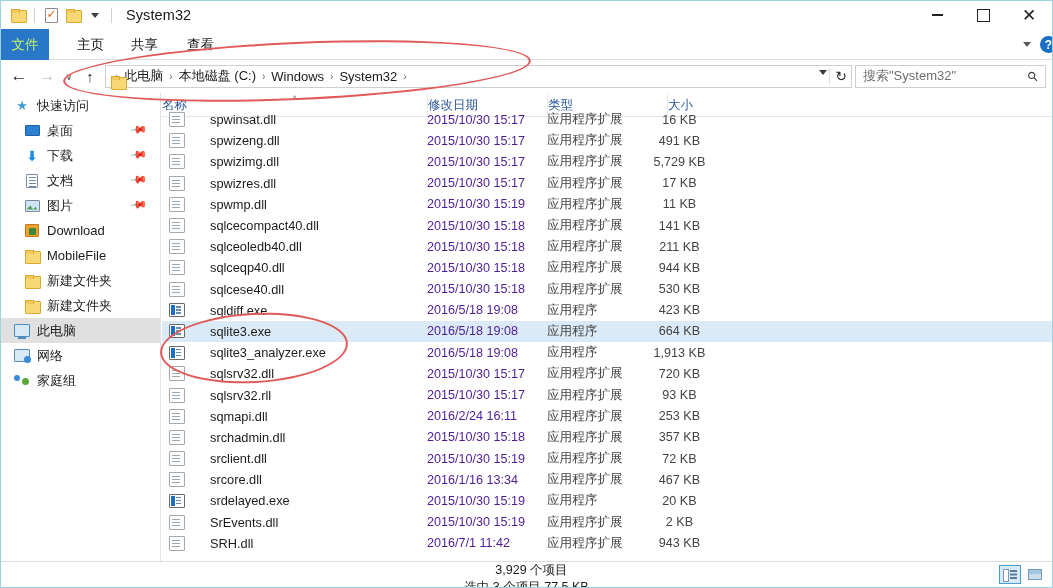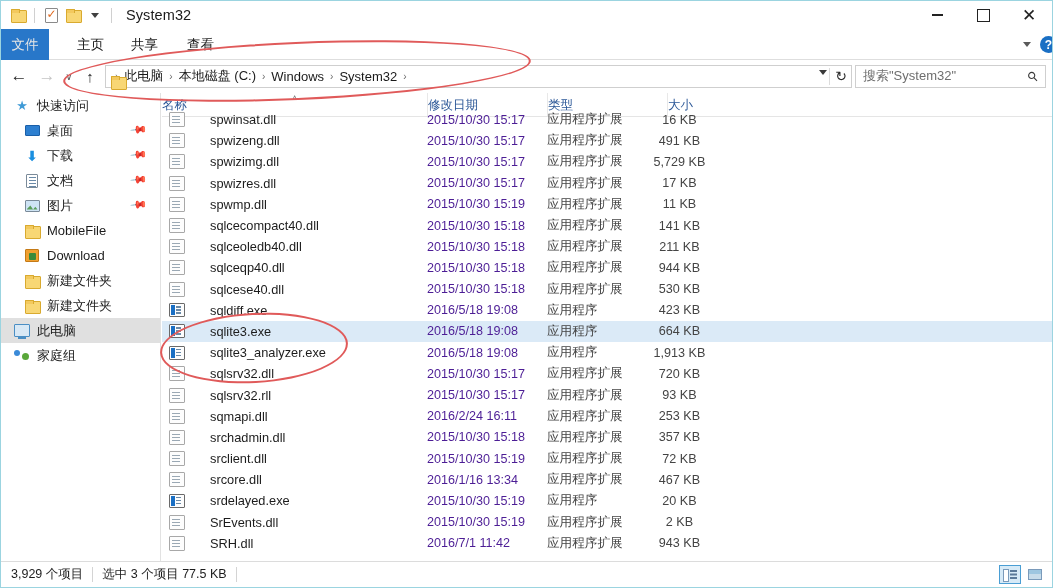--- a/index.html
+++ b/index.html
@@ -87,21 +87,21 @@
   .ribbon {
     position: absolute; left: 0; top: 28px;
     width: 1051px; height: 31px;
     background: #ffffff;
     border-bottom: 1px solid #dedede;
   }
   .tab-file {
     position: absolute; left: 0; top: 0;
     width: 48px; height: 31px;
     background: #2877c9;
-    color: #e5e5e5;
+    color: #bef264;
     font-size: 13.5px;
     display: flex; align-items: center; justify-content: center;
   }
   .tab {
     position: absolute; top: 0; height: 31px;
     font-size: 13.5px; color: #1a1a1a;
     display: flex; align-items: center;
   }
   .tab-home { left: 76px; }
   .tab-share { left: 130px; }
@@ -366,21 +366,21 @@
     text-align: center;
     font-size: 12.6px; color: #444;
   }
 
   
   .statusbar {
     position: absolute; left: 0; bottom: 0;
     width: 1051px; height: 26px;
     background: #ffffff;
     border-top: 1px solid #dcdcdc;
-    display: flex; align-items: center;
+    display: flex; align-items: center; flex-direction: column;
   }
   .st-text {
     font-size: 12.5px; color: #1c1c1c;
     padding-left: 10px;
   }
   .st-div {
     width: 1px; height: 15px; background: #d4d4d4; margin: 0 9px;
   }
   .viewtoggles {
     position: absolute; right: 6px; top: 3px;
@@ -527,47 +527,53 @@
     </div>
     <div class="nav-item indent">
       <span class="nav-ico">
           <span class="ico-pic"></span>
         </span>
       <span>图片</span>
       <span class="pin">📌</span>
     </div>
     <div class="nav-item indent">
       <span class="nav-ico">
+          <span class="ico-dl-orange"></span>
+        </span>
+      <span>Download</span>
+    </div>
+    <div class="nav-item indent">
+      <span class="nav-ico">
           <span class="ico-folder"></span>
         </span>
       <span>MobileFile</span>
     </div>
     <div class="nav-item indent">
       <span class="nav-ico">
-          <span class="ico-dl-orange"></span>
-        </span>
-      <span>Download</span>
+          <span class="ico-folder"></span>
+        </span>
+      <span>新建文件夹</span>
     </div>
     <div class="nav-item indent">
       <span class="nav-ico">
           <span class="ico-folder"></span>
         </span>
       <span>新建文件夹</span>
     </div>
-    <div class="nav-item indent">
-      <span class="nav-ico">
-          <span class="ico-folder"></span>
-        </span>
-      <span>新建文件夹</span>
-    </div>
     <div class="nav-item sel">
       <span class="nav-ico">
           <span class="ico-pc"></span>
         </span>
       <span>此电脑</span>
+    </div>
+    <div class="nav-item">
+      <span class="nav-ico">
+          <span class="ico-net"></span>
+        </span>
+      <span>网络</span>
     </div>
     <div class="nav-item">
       <span class="nav-ico">
           <span class="ico-group"></span>
         </span>
       <span>家庭组</span>
     </div>
   </div>
 
   <div class="listarea">

